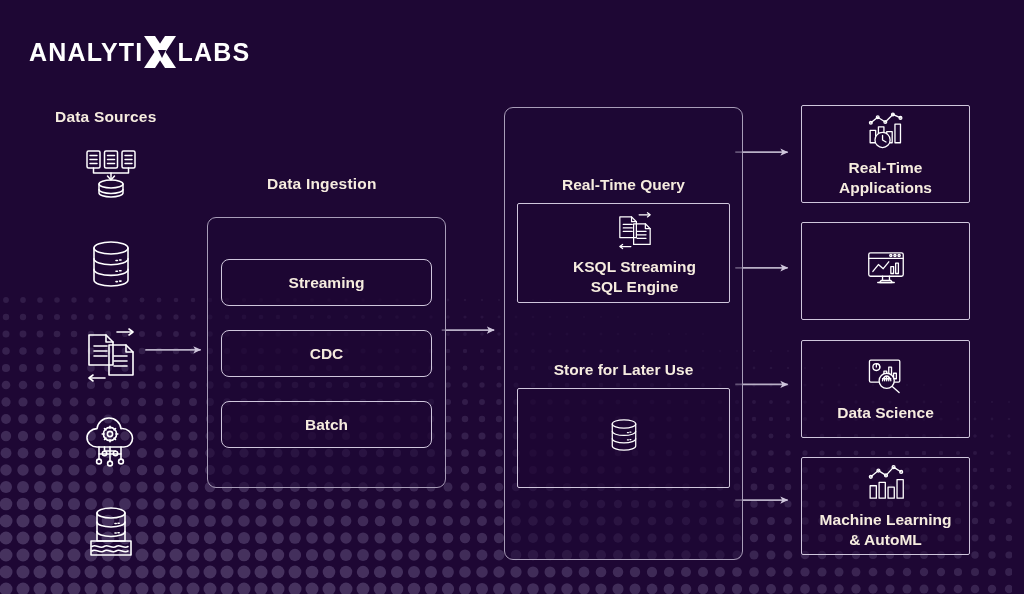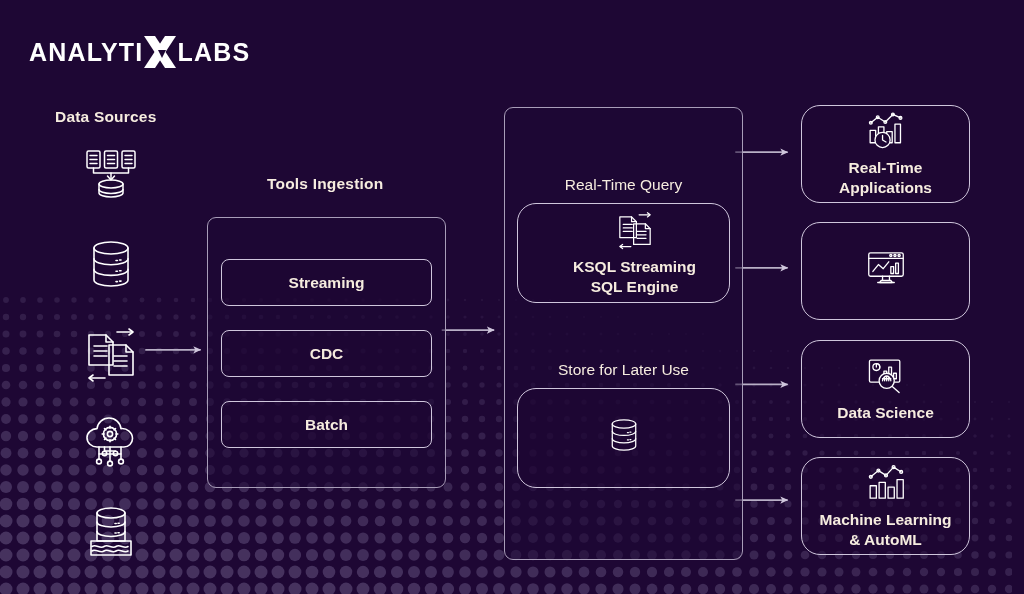--- a/index.html
+++ b/index.html
@@ -86,21 +86,21 @@
   .panel {
     position: absolute;
     border: 1.3px solid #a89db8;
     border-radius: 9px;
     background: rgba(30,7,52,0.55);
     z-index: 4;
   }
   .card {
     position: absolute;
     border: 1.3px solid #cfc6dc;
-    border-radius: 19px;
+    border-radius: 2px;
     background: rgba(30,7,52,0.45);
     display: flex;
     flex-direction: column;
     align-items: center;
     justify-content: center;
     z-index: 5;
   }
   .card-label {
     color: #f6ecdf;
     font-size: 15.5px;
@@ -142,21 +142,21 @@
   
   #panel-center { left: 504px; top: 107px; width: 239px; height: 453px; }
 
   .center-section-title {
     position: absolute;
     left: 504px;
     width: 239px;
     text-align: center;
     color: #f6ecdf;
     font-size: 15.5px;
-    font-weight: normal;
+    font-weight: bold;
     z-index: 5;
   }
   #title-realtime-query { top: 176px; }
   #title-store-later    { top: 361px; }
 
   #card-ksql      { left: 517px; top: 203px;  width: 213px; height: 100px; padding-left: 22px; }
   #card-relational{ left: 517px; top: 388px;  width: 213px; height: 100px; }
 
   
   #card-rt-apps  { left: 801px; top: 105px; width: 169px; height: 98px; }
@@ -1188,21 +1188,21 @@
       <line x1="147" y1="354" x2="203" y2="354"></line>
       <line x1="447" y1="334" x2="500" y2="334"></line>
       <line x1="744" y1="154" x2="797" y2="154"></line>
       <line x1="744" y1="271" x2="797" y2="271"></line>
       <line x1="744" y1="389" x2="797" y2="389"></line>
       <line x1="744" y1="506" x2="797" y2="506"></line>
     </g>
   </svg>
 
   <div class="col-heading" id="heading-sources">Data Sources</div>
-  <div class="col-heading" id="heading-ingestion">Tools Ingestion</div>
+  <div class="col-heading" id="heading-ingestion">Data Ingestion</div>
 
   <svg class="source-icon" style="top:145px" viewBox="0 0 58 58">
     <g fill="none" stroke="#ffffff" stroke-width="1.5" stroke-linecap="round" stroke-linejoin="round">
       <rect x="5" y="6" width="13" height="17" rx="1.5"></rect>
       <rect x="22.5" y="6" width="13" height="17" rx="1.5"></rect>
       <rect x="40" y="6" width="13" height="17" rx="1.5"></rect>
       <line x1="8" y1="10.5" x2="15" y2="10.5"></line>
         <line x1="8" y1="14.5" x2="15" y2="14.5"></line>
         <line x1="8" y1="18.5" x2="15" y2="18.5"></line>
       <line x1="25.5" y1="10.5" x2="32.5" y2="10.5"></line>

